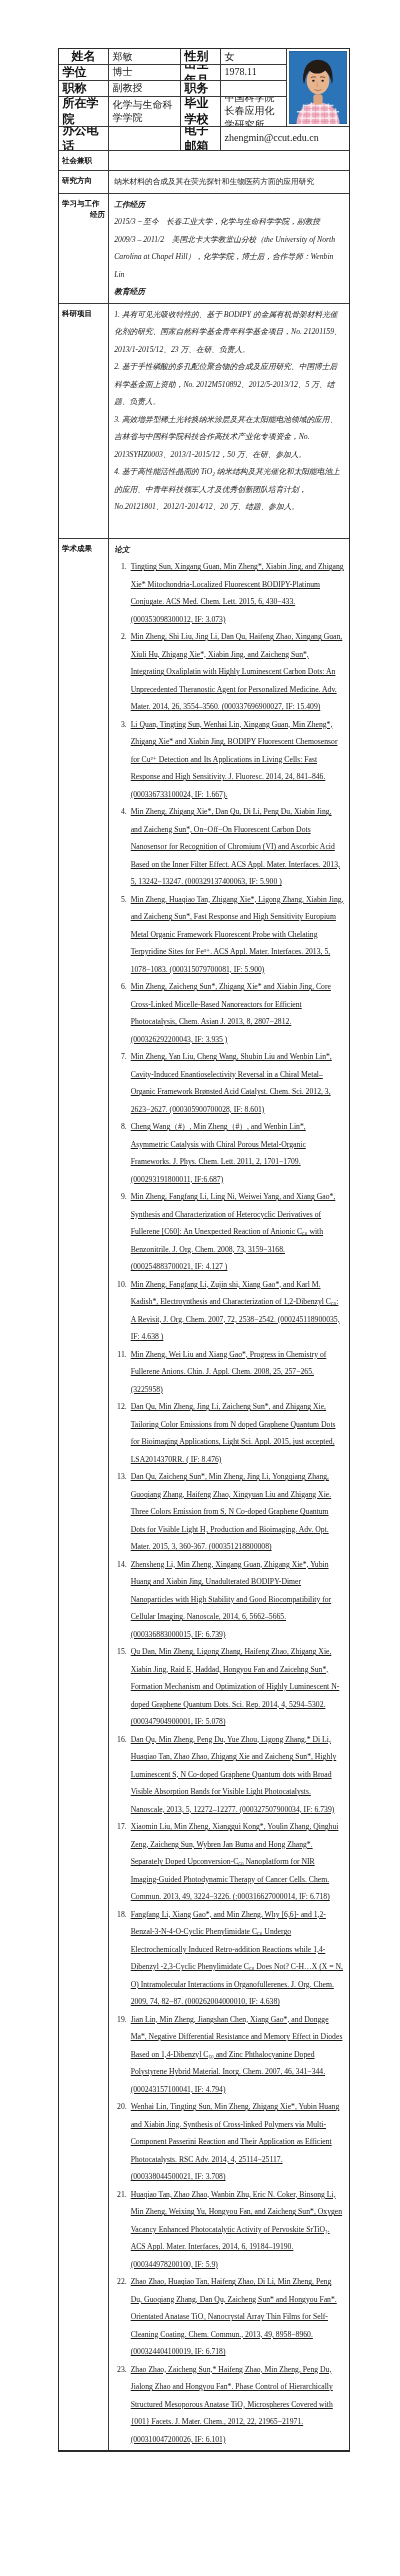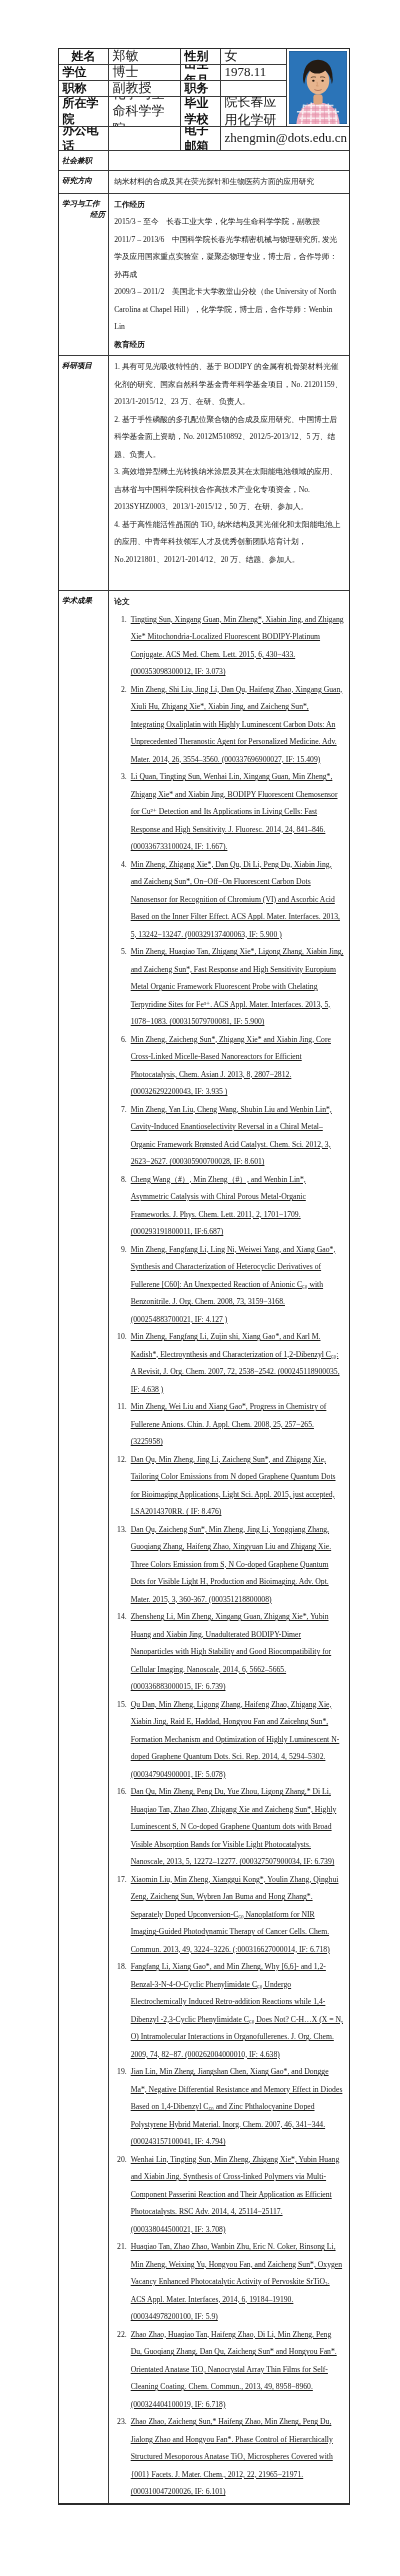--- a/index.html
+++ b/index.html
@@ -15,50 +15,50 @@
   }
   
   .grid-top{
     display:grid;
     grid-template-columns:50px 72px 40px 66px 1fr;
     grid-template-rows:15.5px 16px 16px 30px 24px;
   }
   .cell{
     border-right:0.5px solid #3a3a3a;border-bottom:0.5px solid #3a3a3a;
     padding:1px 3.6px;display:flex;align-items:center;
-    font-size:13px;line-height:1.35;overflow:hidden;
+    font-size:10px;line-height:1.35;overflow:hidden;
   }
   .cell.last{border-right:none;}
   .lbl{
     font-family:"Liberation Sans","DejaVu Sans",sans-serif;
     font-weight:bold;font-size:12px;color:#111;
   }
   .lbl.centered{justify-content:center;}
   .photo-cell{
     grid-column:5;grid-row:1/5;border-right:none;
     display:flex;align-items:center;justify-content:center;padding:1.5px;
   }
   .email-val{grid-column:4/6;border-right:none;}
   
   .sec{display:flex;border-bottom:0.5px solid #3a3a3a;}
   .sec.thick{border-bottom:1.5px solid #2b2b2b;}
   .sec-label{
     width:50px;flex:0 0 50px;border-right:0.5px solid #3a3a3a;
     padding:4.1px 3.1px;font-family:"Liberation Sans","DejaVu Sans",sans-serif;
-    font-weight:bold;font-size:7.5px;color:#111;line-height:1.5;font-style:italic;
+    font-weight:bold;font-size:7.5px;color:#111;line-height:1.5;
   }
   .sec-label .l2{text-align:right;}
   .sec-body{
     flex:1;padding:2.1px 5.2px;font-size:7.7px;line-height:17.5px;min-width:0;
   }
   .sec-body.center-v{display:flex;align-items:center;padding-top:1px;padding-bottom:1px;text-align:center;}
   .min38{min-height:19.6px;}
   .min42{min-height:21.6px;}
   .pad-bottom{padding-bottom:21.6px;}
-  .sec-body p{margin:0;}
+  .sec-body p{margin:0;font-style:italic;}
   .heading{font-weight:bold;}
   
   ol.papers{margin:0;padding:0 0 0 14.4px;}
   ol.papers li{padding-left:2.1px;line-height:17.5px;text-decoration:underline;}
 </style>
 </head>
 <body>
 
 <div class="cv">
 
@@ -121,21 +121,21 @@
     <div class="cell"></div>
 
     <div class="cell lbl">所在学院</div>
     <div class="cell">化学与生命科学学院</div>
     <div class="cell lbl">毕业学校</div>
     <div class="cell">中国科学院长春应用化学研究所</div>
 
     <div class="cell lbl">办公电话</div>
     <div class="cell"></div>
     <div class="cell lbl">电子邮箱</div>
-    <div class="cell email-val last">zhengmin@dots.edu.cn</div>
+    <div class="cell email-val last">zhengmin@ccut.edu.cn</div>
   </div>
 
   <div class="sec">
     <div class="sec-label">社会兼职</div>
     <div class="sec-body center-v min38"></div>
   </div>
 
   <div class="sec">
     <div class="sec-label">研究方向</div>
     <div class="sec-body center-v min42">纳米材料的合成及其在荧光探针和生物医药方面的应用研究</div>
@@ -143,21 +143,20 @@
 
   <div class="sec">
     <div class="sec-label">
       <div>学习与工作</div>
       <div class="l2">经历</div>
     </div>
     <div class="sec-body">
       <p class="heading">工作经历</p>
       <div>
           <p>2015/3－至今　长春工业大学，化学与生命科学学院，副教授</p>
-          <p>2011/7 – 2013/6　中国科学院长春光学精密机械与物理研究所, 发光学及应用国家重点实验室，凝聚态物理专业，博士后，合作导师：孙再成</p>
           <p>2009/3 – 2011/2　美国北卡大学教堂山分校（the University of North Carolina at Chapel Hill），化学学院，博士后，合作导师：Wenbin Lin</p>
         </div>
       <p class="heading">教育经历</p>
       <div>
         </div>
     </div>
   </div>
 
   <div class="sec">
     <div class="sec-label">科研项目</div>

